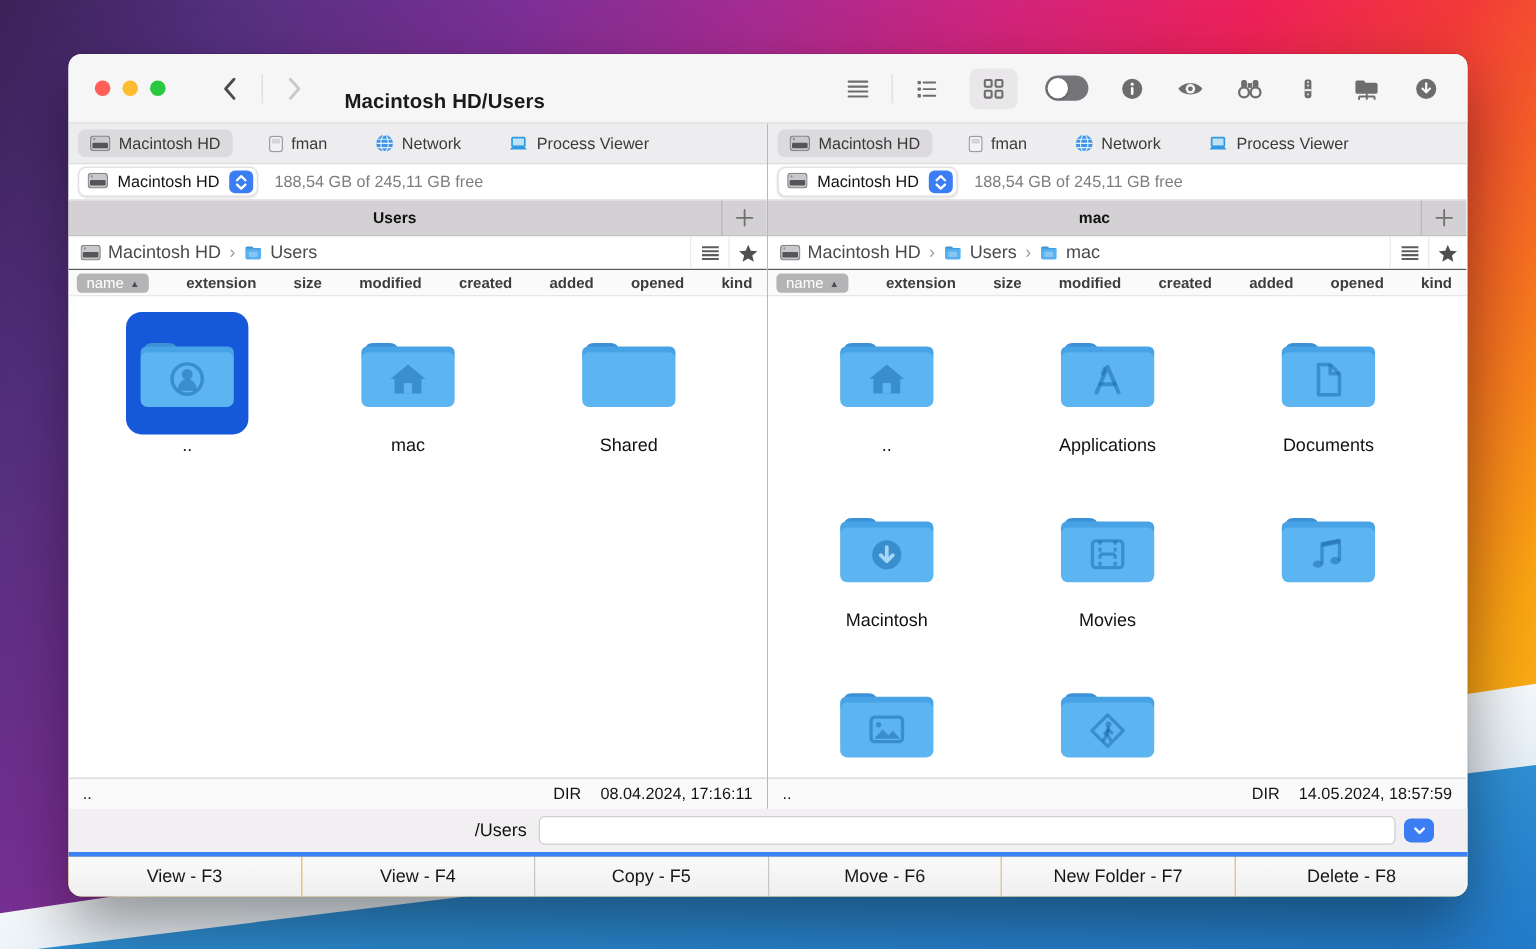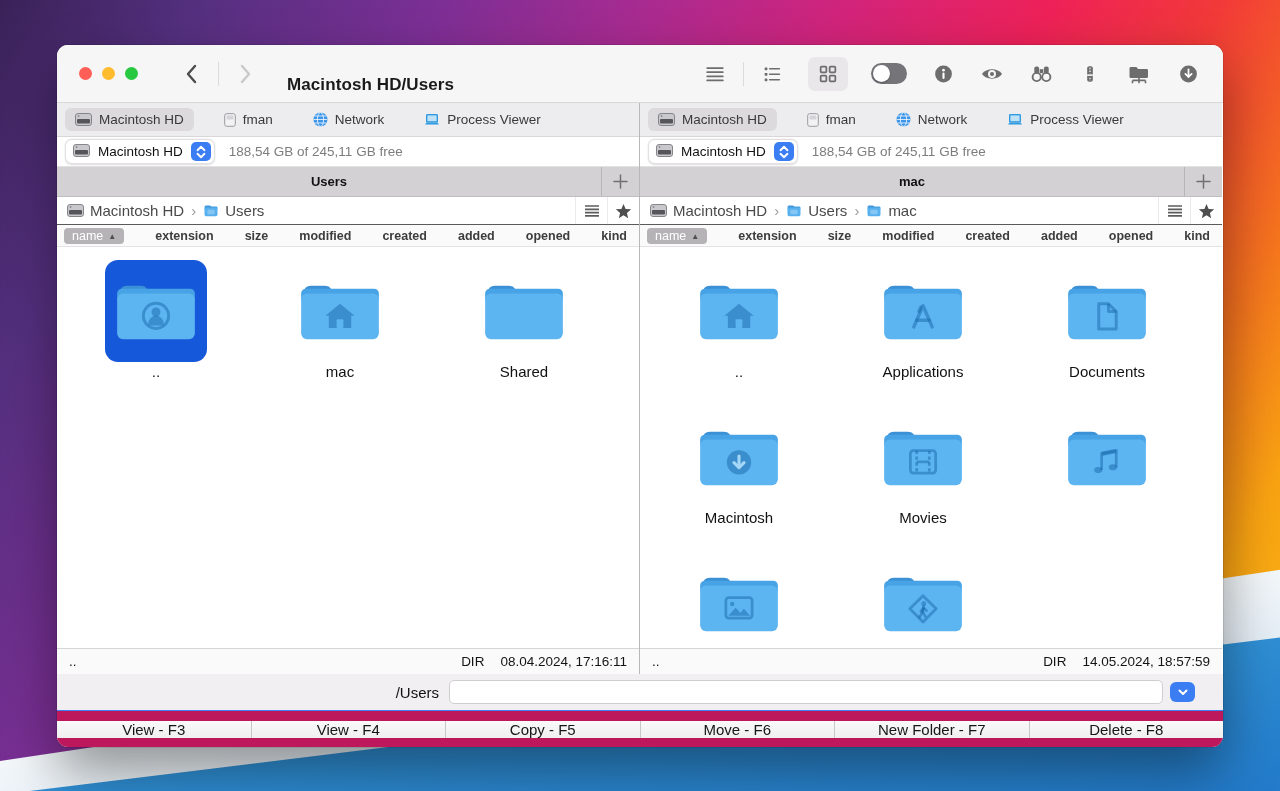--- a/index.html
+++ b/index.html
@@ -91,21 +91,21 @@
   .status-kind { margin-right:16px; }
 
   
   .path-row { height:36px; flex:0 0 36px; background:#f1eff1; display:flex; align-items:center; padding-right:28px; }
   .path-label { width:392px; text-align:right; font-size:15px; color:#111; padding-right:10px; flex:0 0 392px; }
   .path-input { flex:1; height:24px; border:1px solid #cfcdcf; border-radius:5px; background:#fff;
     font-family:"Liberation Sans",sans-serif; font-size:13px; padding:0 8px; outline:none; }
   .path-drop { width:25px; height:20px; margin-left:7px; border:none; border-radius:6px; background:#3b7df2;
     display:flex; align-items:center; justify-content:center; }
 
-  .fnbar { height:37px; flex:0 0 37px; background:#be185d; border-top:1px solid #3b82f6; display:flex;align-items:center; }
+  .fnbar { height:37px; flex:0 0 37px; background:#eab308; border-top:4px solid #3b82f6; display:flex; }
   .fnbtn { flex:1; display:flex; align-items:center; justify-content:center; font-size:15px; color:#161616;
     background:linear-gradient(180deg,#fbfafb,#f0eff0); border:none; border-right:1px solid #c9c7c9;
     font-family:"Liberation Sans",sans-serif; }
   .fnbtn:last-child { border-right:none; }
 </style>
 </head>
 <body>
 
 <div class="wallpaper">
   <div class="wave-light"></div>

